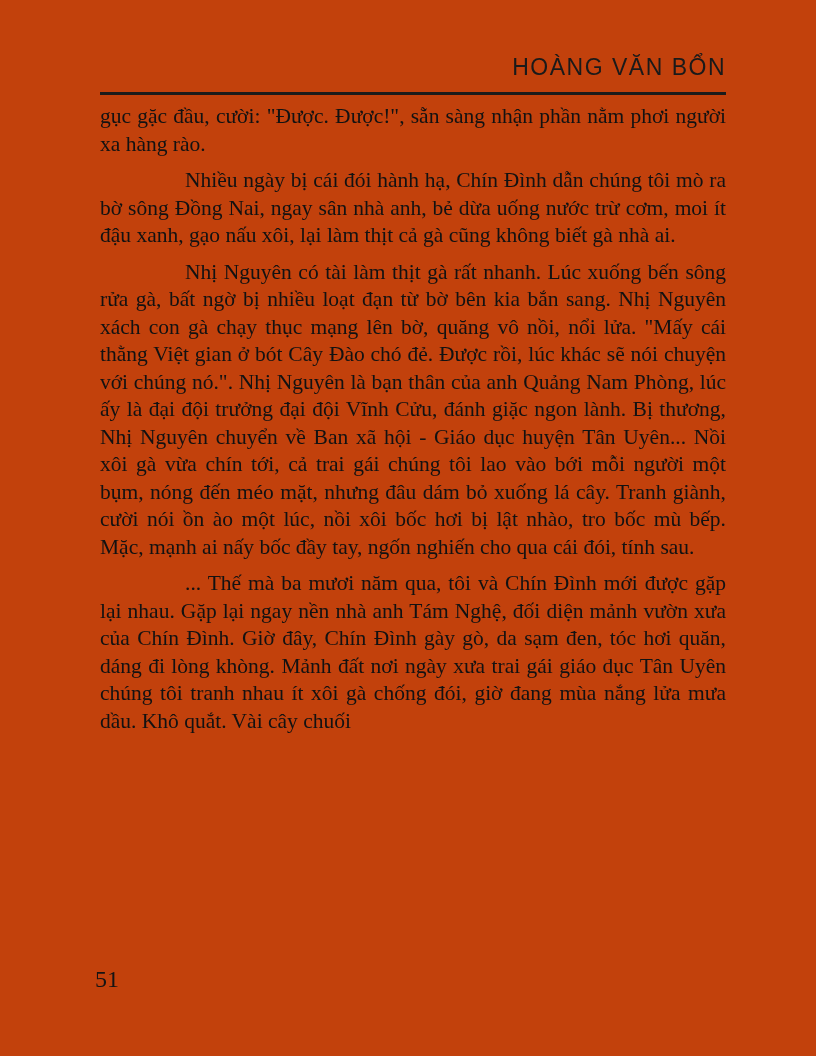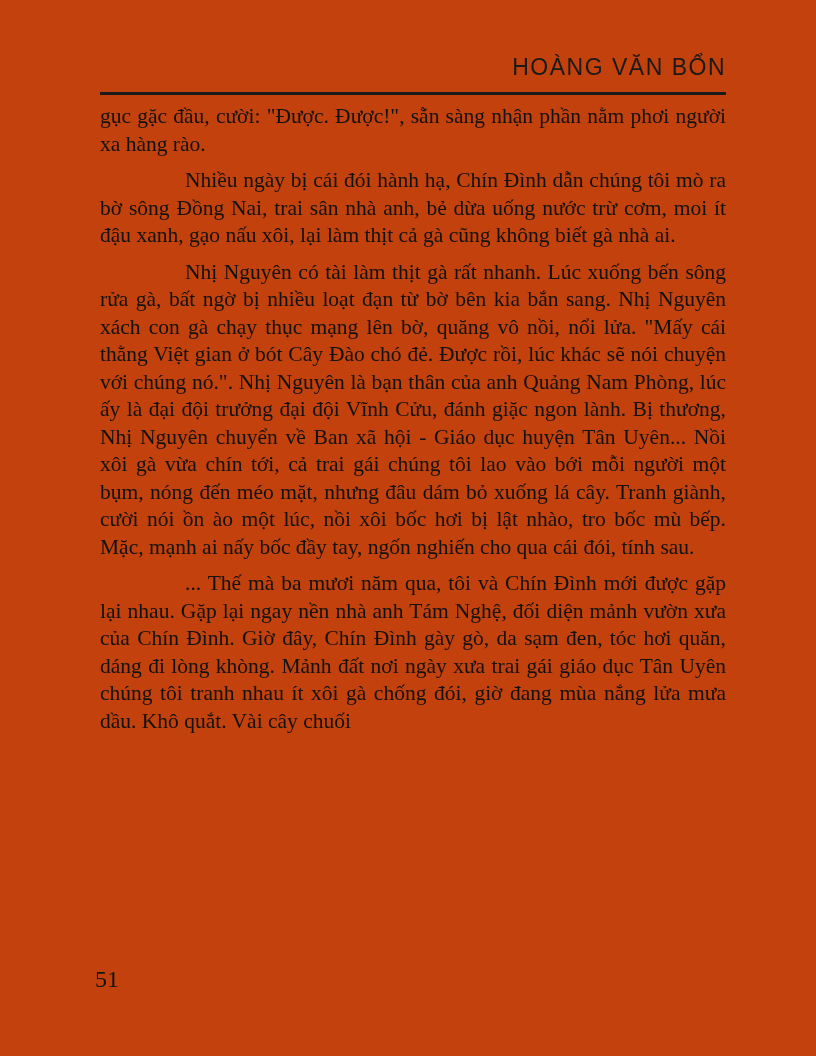--- a/index.html
+++ b/index.html
@@ -64,18 +64,18 @@
   }
 </style>
 </head>
 <body>
 
 <div class="book-page">
   <div class="running-header">HOÀNG VĂN BỔN</div>
   <div class="header-rule"></div>
   <div class="body-paragraphs">
       <p class="para">gục gặc đầu, cười: "Được. Được!", sẵn sàng nhận phần nằm phơi người xa hàng rào.</p>
-      <p class="para indent">Nhiều ngày bị cái đói hành hạ, Chín Đình dẫn chúng tôi mò ra bờ sông Đồng Nai, trai sân nhà anh, bẻ dừa uống nước trừ cơm, moi ít đậu xanh, gạo nấu xôi, lại làm thịt cả gà cũng không biết gà nhà ai.</p>
+      <p class="para indent">Nhiều ngày bị cái đói hành hạ, Chín Đình dẫn chúng tôi mò ra bờ sông Đồng Nai, ngay sân nhà anh, bẻ dừa uống nước trừ cơm, moi ít đậu xanh, gạo nấu xôi, lại làm thịt cả gà cũng không biết gà nhà ai.</p>
       <p class="para indent">Nhị Nguyên có tài làm thịt gà rất nhanh. Lúc xuống bến sông rửa gà, bất ngờ bị nhiều loạt đạn từ bờ bên kia bắn sang. Nhị Nguyên xách con gà chạy thục mạng lên bờ, quăng vô nồi, nổi lửa. "Mấy cái thằng Việt gian ở bót Cây Đào chó đẻ. Được rồi, lúc khác sẽ nói chuyện với chúng nó.". Nhị Nguyên là bạn thân của anh Quảng Nam Phòng, lúc ấy là đại đội trưởng đại đội Vĩnh Cửu, đánh giặc ngon lành. Bị thương, Nhị Nguyên chuyển về Ban xã hội - Giáo dục huyện Tân Uyên... Nồi xôi gà vừa chín tới, cả trai gái chúng tôi lao vào bới mỗi người một bụm, nóng đến méo mặt, nhưng đâu dám bỏ xuống lá cây. Tranh giành, cười nói ồn ào một lúc, nồi xôi bốc hơi bị lật nhào, tro bốc mù bếp. Mặc, mạnh ai nấy bốc đầy tay, ngốn nghiến cho qua cái đói, tính sau.</p>
       <p class="para indent">... Thế mà ba mươi năm qua, tôi và Chín Đình mới được gặp lại nhau. Gặp lại ngay nền nhà anh Tám Nghệ, đối diện mảnh vườn xưa của Chín Đình. Giờ đây, Chín Đình gày gò, da sạm đen, tóc hơi quăn, dáng đi lòng khòng. Mảnh đất nơi ngày xưa trai gái giáo dục Tân Uyên chúng tôi tranh nhau ít xôi gà chống đói, giờ đang mùa nắng lửa mưa dầu. Khô quắt. Vài cây chuối</p>
     </div>
   <div class="page-number">51</div>
 </div>
 
 </body></html>

